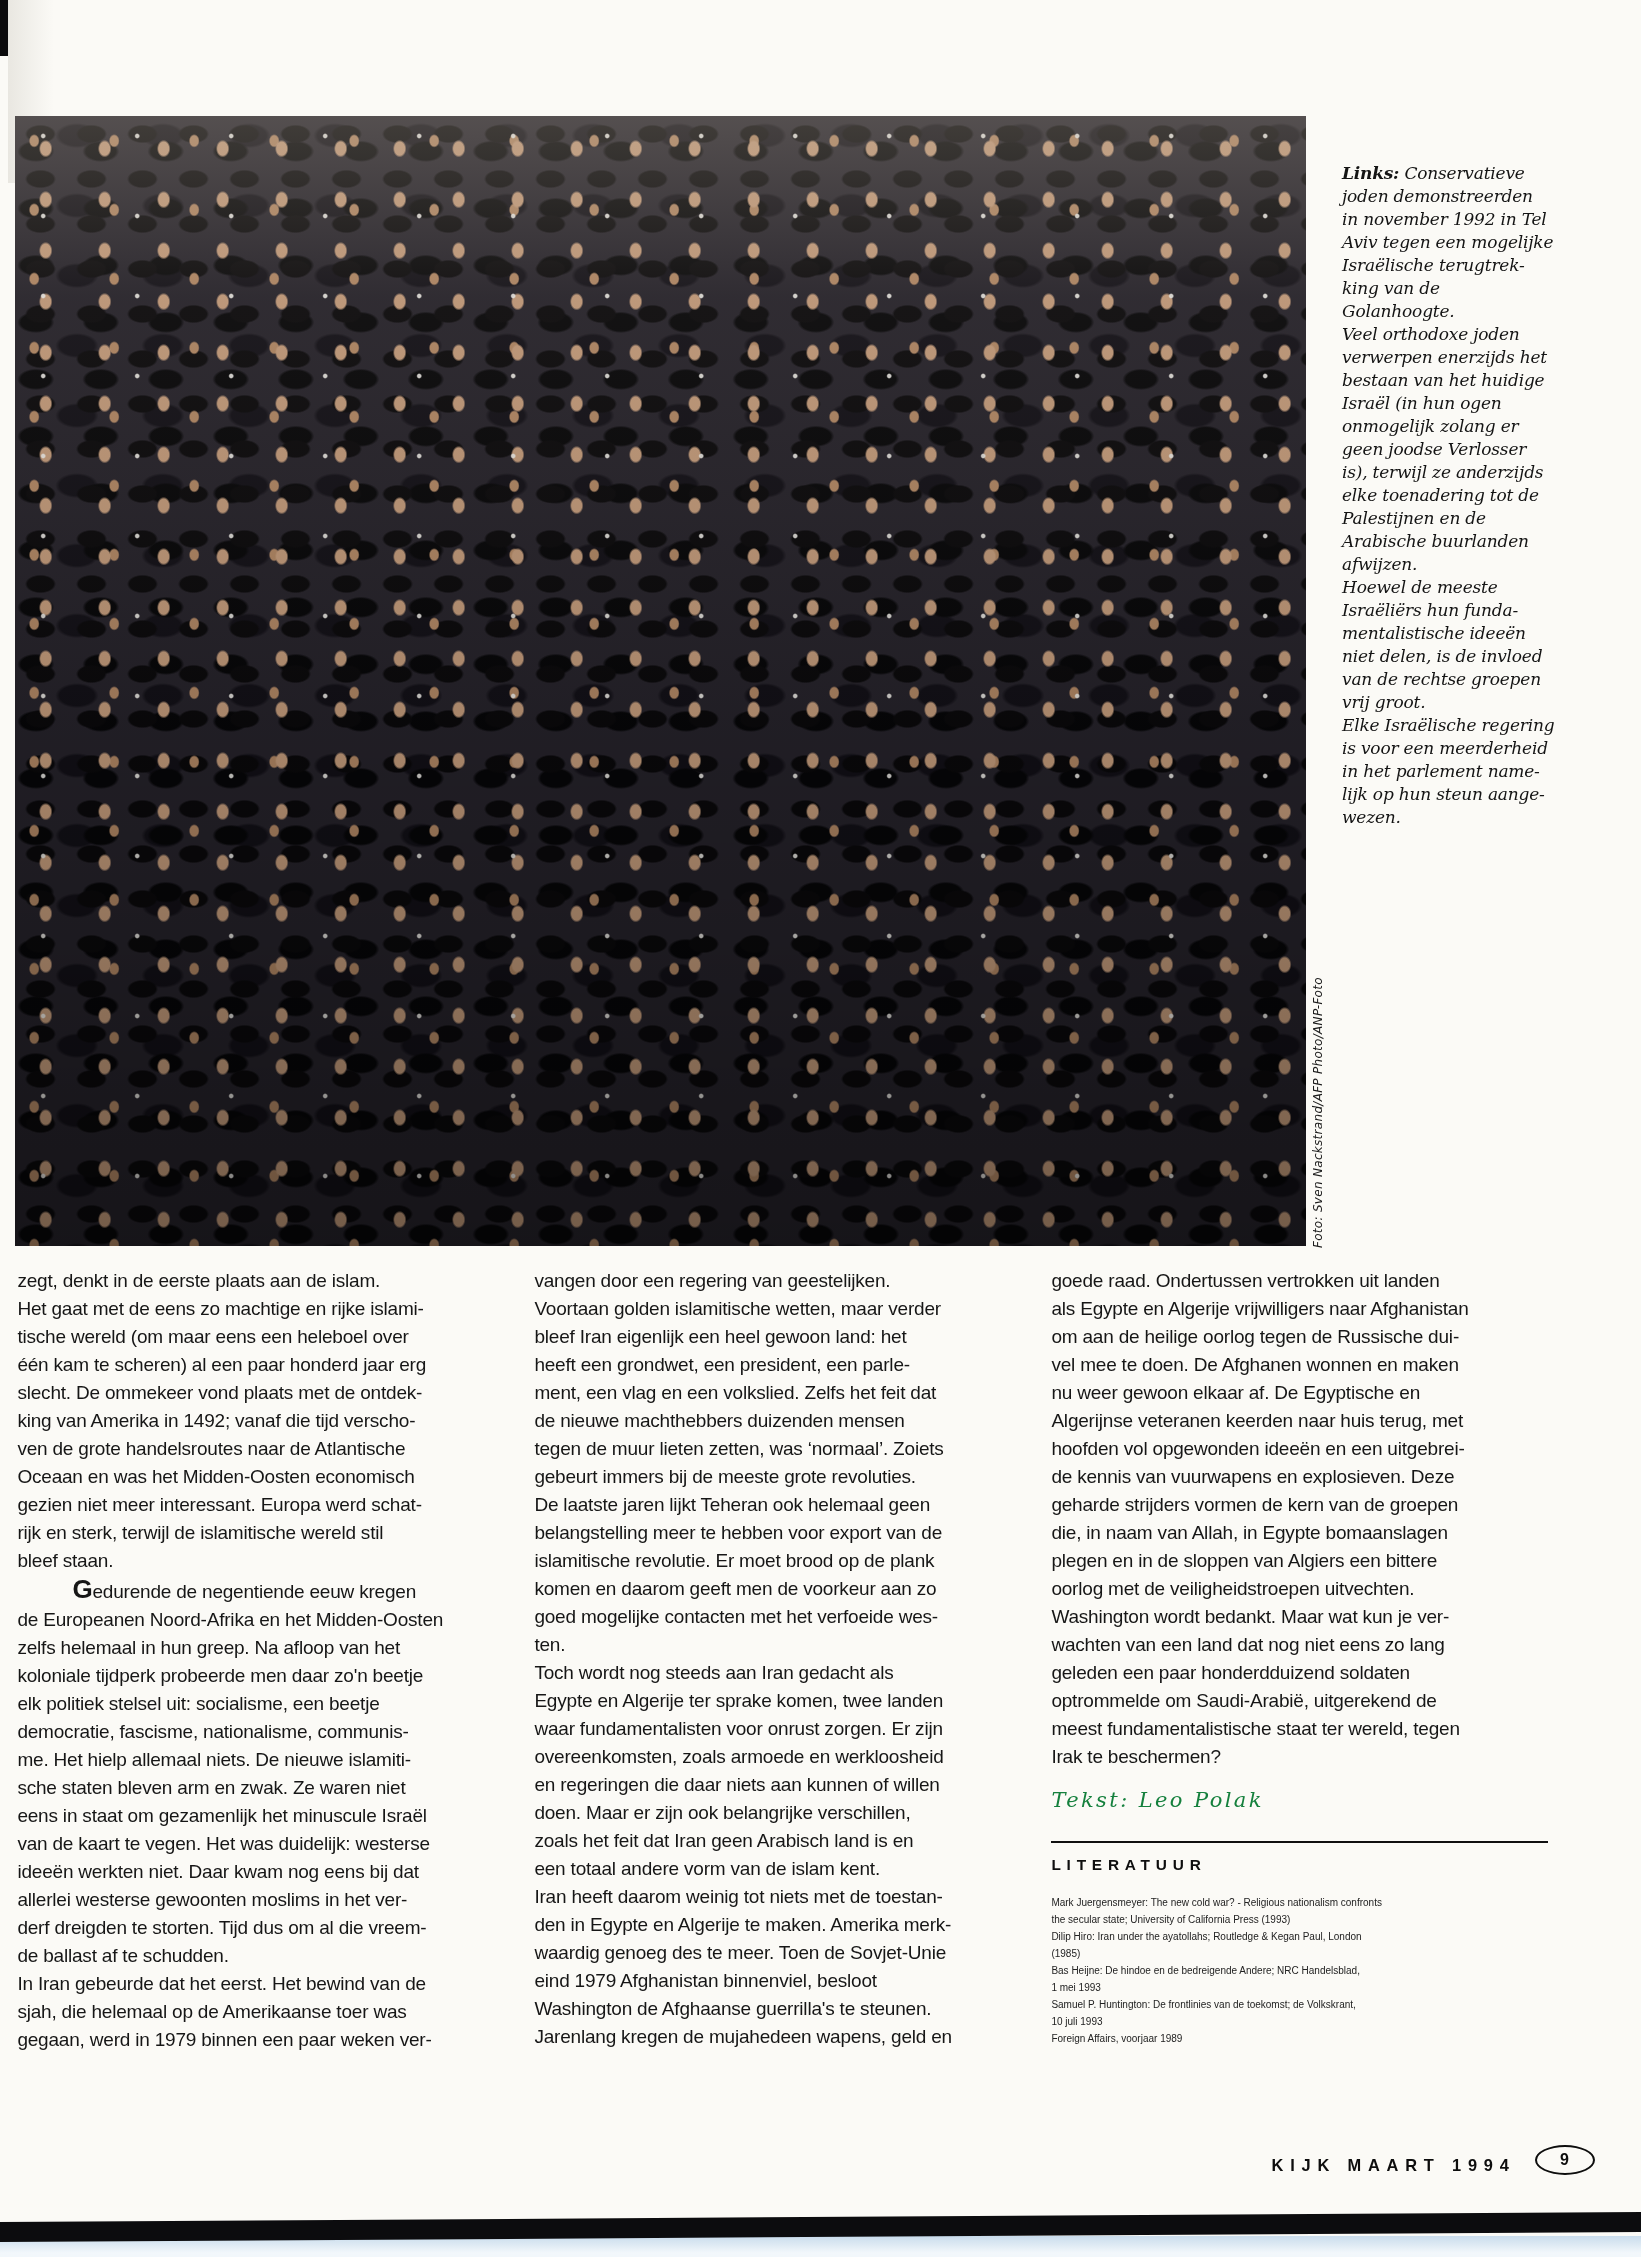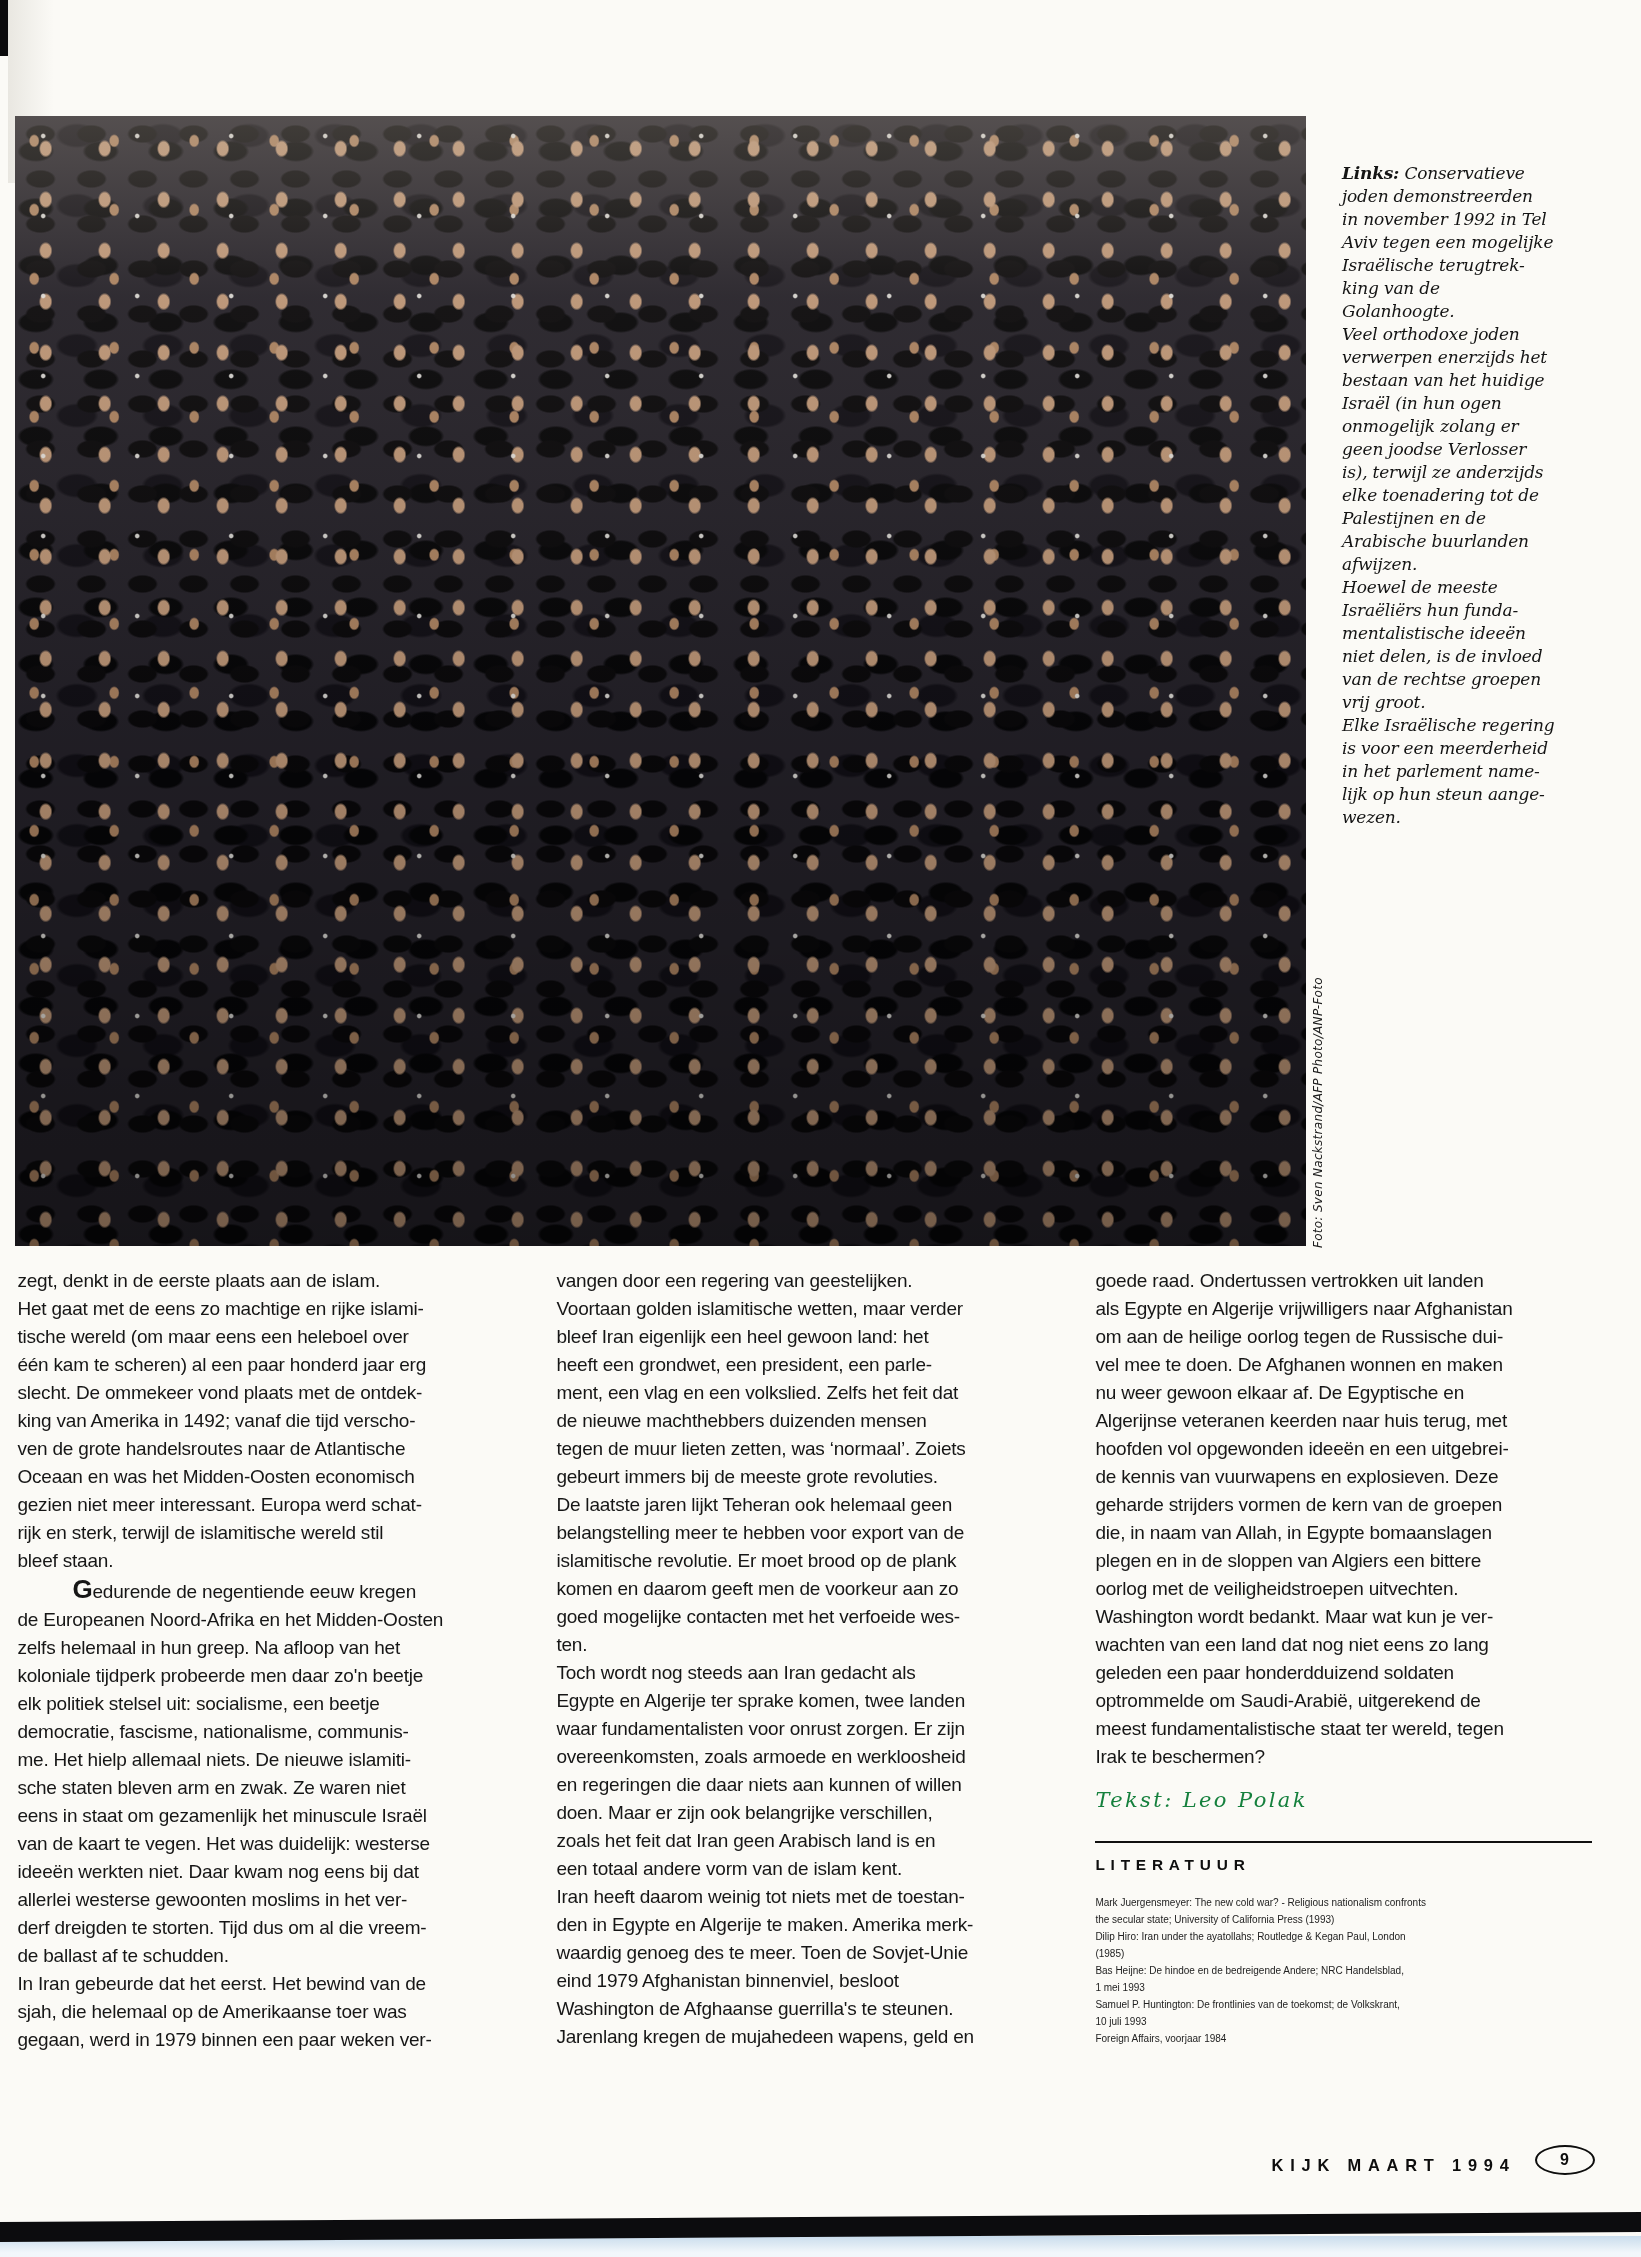--- a/index.html
+++ b/index.html
@@ -50,21 +50,21 @@
     position:absolute;left:1342px;top:162px;width:249px;
     font-family:"DejaVu Serif",serif;font-style:italic;
     font-size:17px;line-height:23px;color:#141414;
     white-space:pre;letter-spacing:-0.2px;
   }
   .cap-lead{font-weight:bold;}
 
   
   .columns{
     position:absolute;left:17.4px;top:1267px;width:1589px;
-    display:flex;gap:42px;
+    display:flex;gap:20px;
   }
   .col{
     width:497px;flex:0 0 497px;
     font-size:19px;line-height:28px;letter-spacing:-0.2px;
     white-space:pre;color:#161616;
   }
   .indent{display:inline-block;width:55px;}
   .initcap{font-weight:800;font-size:26px;line-height:28px;}
   .ital{}
 
@@ -210,21 +210,21 @@
 oorlog met de veiligheidstroepen uitvechten.
 Washington wordt bedankt. Maar wat kun je ver-
 wachten van een land dat nog niet eens zo lang
 geleden een paar honderdduizend soldaten
 optrommelde om Saudi-Arabië, uitgerekend de
 meest fundamentalistische staat ter wereld, tegen
 Irak te beschermen?</span><div class="author-credit">Tekst: Leo Polak</div><div class="lit"><div class="lit-heading">LITERATUUR</div><div class="lit-entry">Mark Juergensmeyer: The new cold war? - Religious nationalism confronts
 the secular state; University of California Press (1993)</div><div class="lit-entry">Dilip Hiro: Iran under the ayatollahs; Routledge &amp; Kegan Paul, London
 (1985)</div><div class="lit-entry">Bas Heijne: De hindoe en de bedreigende Andere; NRC Handelsblad,
 1 mei 1993</div><div class="lit-entry">Samuel P. Huntington: De frontlinies van de toekomst; de Volkskrant,
-10 juli 1993</div><div class="lit-entry">Foreign Affairs, voorjaar 1984</div></div></div>
+10 juli 1993</div><div class="lit-entry">Foreign Affairs, voorjaar 1989</div></div></div>
 </div>
 
 <div class="footer">
   <span class="footer-title">KIJK MAART 1994</span>
   <span class="page-badge">
       <span class="page-num">9</span>
     </span>
 </div>
 
 <div class="scan-bottom-glow"></div>

